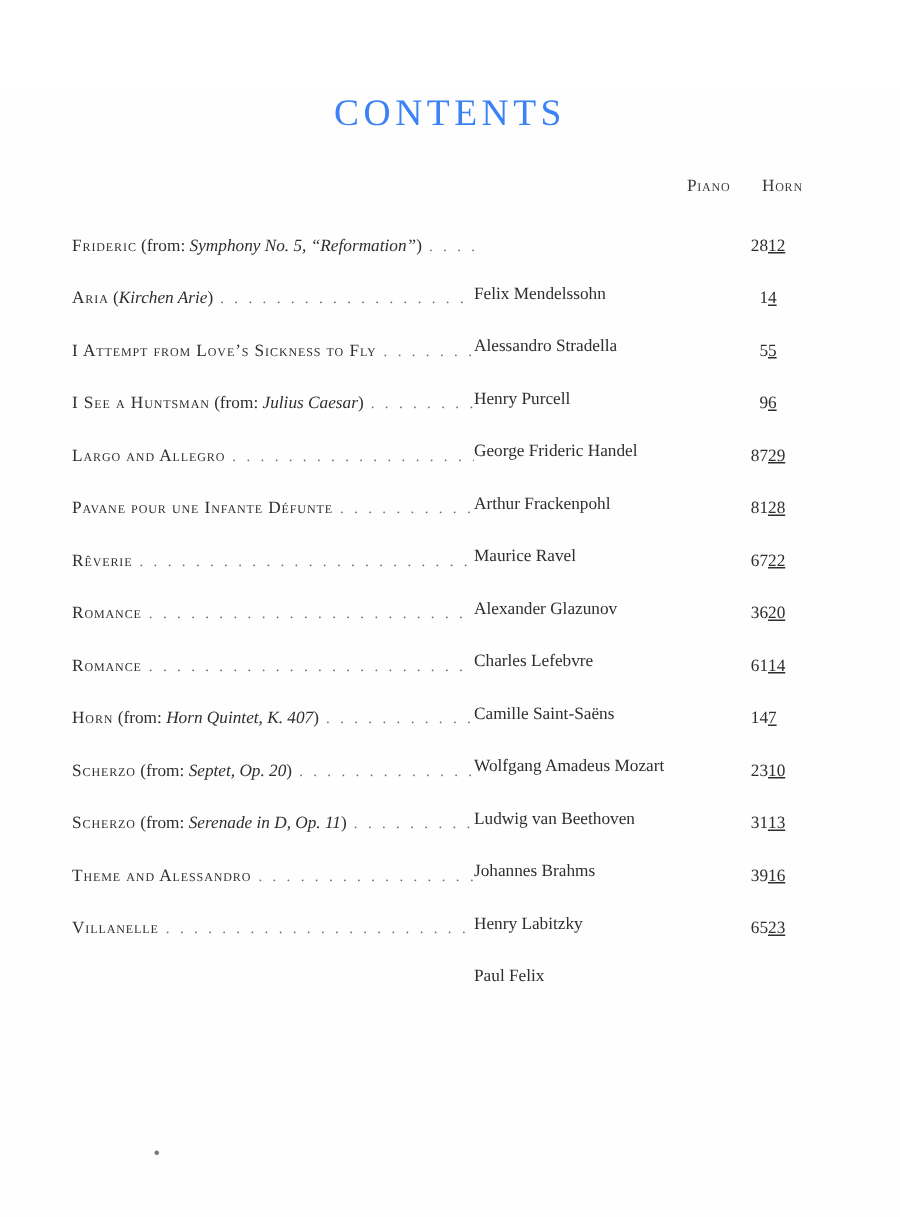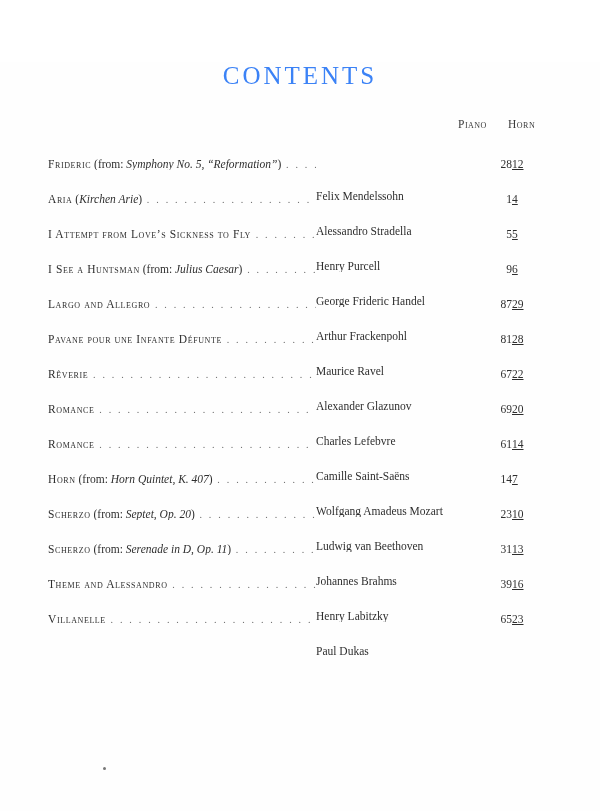--- a/index.html
+++ b/index.html
@@ -157,21 +157,21 @@
       </div>
       <div class="row">
         <div class="entry"><span class="sc">Rêverie</span><span class="leader"> . . . . . . . . . . . . . . . . . . . . . . . . .</span></div>
         <div class="composer">Alexander Glazunov</div>
         <div class="pg-piano">67</div>
         <div class="pg-horn">22</div>
       </div>
       <div class="row">
         <div class="entry"><span class="sc">Romance</span><span class="leader"> . . . . . . . . . . . . . . . . . . . . . . . . .</span></div>
         <div class="composer">Charles Lefebvre</div>
-        <div class="pg-piano">69</div>
+        <div class="pg-piano">36</div>
         <div class="pg-horn">20</div>
       </div>
       <div class="row">
         <div class="entry"><span class="sc">Romance</span><span class="leader"> . . . . . . . . . . . . . . . . . . . . . . . . .</span></div>
         <div class="composer">Camille Saint-Saëns</div>
         <div class="pg-piano">61</div>
         <div class="pg-horn">14</div>
       </div>
       <div class="row">
         <div class="entry"><span class="sc">Horn</span><span> (from: </span><span class="it">Horn Quintet, K. 407</span><span>)</span><span class="leader"> . . . . . . . . . . . . . . . . . . . . . . . . .</span></div>
@@ -192,20 +192,20 @@
         <div class="pg-horn">13</div>
       </div>
       <div class="row">
         <div class="entry"><span class="sc">Theme and Alessandro</span><span class="leader"> . . . . . . . . . . . . . . . . . . . . . . . . .</span></div>
         <div class="composer">Henry Labitzky</div>
         <div class="pg-piano">39</div>
         <div class="pg-horn">16</div>
       </div>
       <div class="row">
         <div class="entry"><span class="sc">Villanelle</span><span class="leader"> . . . . . . . . . . . . . . . . . . . . . . . . .</span></div>
-        <div class="composer">Paul Dukas</div>
+        <div class="composer">Paul Felix</div>
         <div class="pg-piano">65</div>
         <div class="pg-horn">23</div>
       </div>
     </div>
 
   <div class="footdot"></div>
 </div>
 
 </body></html>

